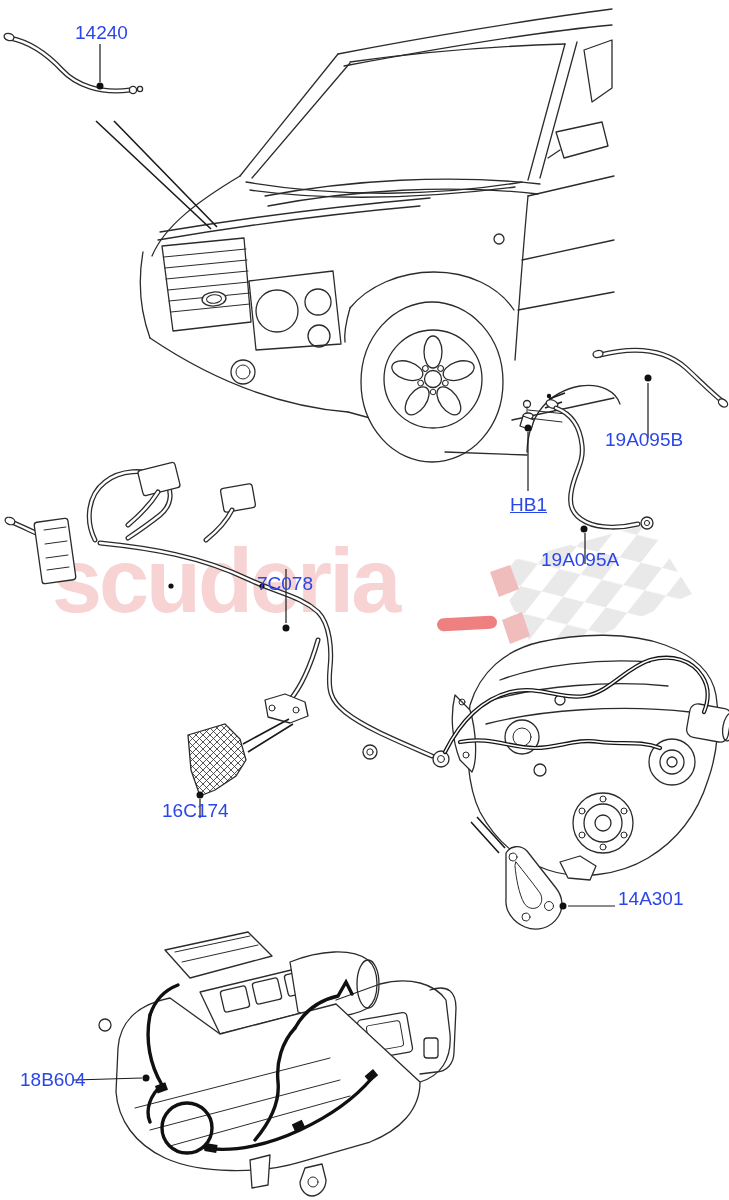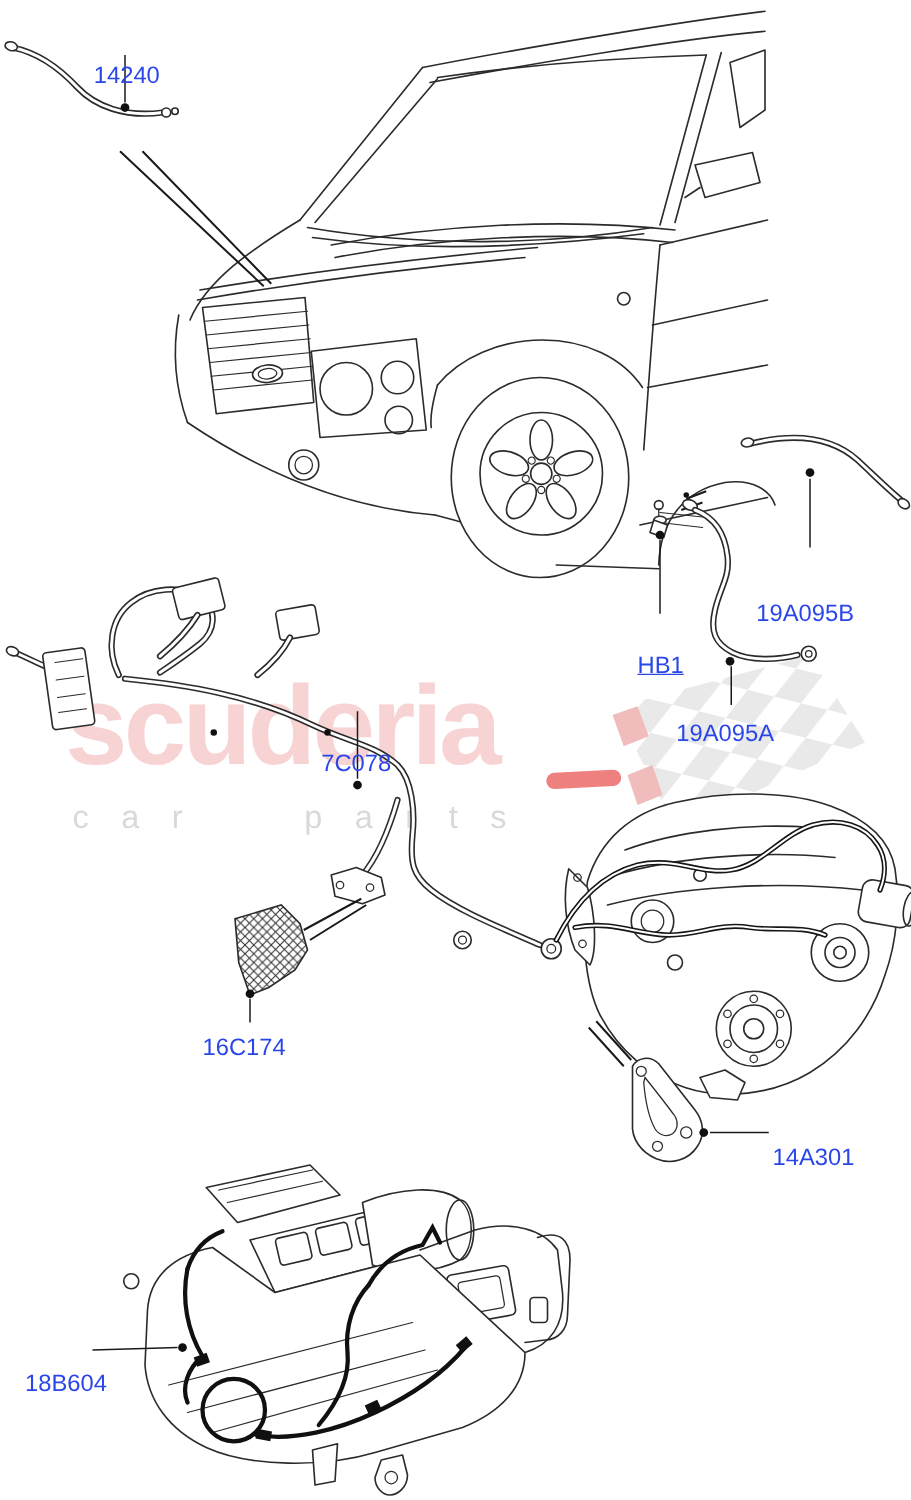--- a/index.html
+++ b/index.html
@@ -22,30 +22,29 @@
   .tube{fill:none;stroke:#2b2b2b;stroke-width:5;stroke-linecap:round;}
   .tubein{fill:none;stroke:#ffffff;stroke-width:2.4;stroke-linecap:round;}
   .wire{fill:none;stroke:#161616;stroke-width:4.2;stroke-linecap:round;}
   .wirein{fill:none;stroke:#ffffff;stroke-width:1.6;stroke-linecap:round;}
   .blk{fill:none;stroke:#101010;stroke-width:3.4;stroke-linecap:round;}
   .leader{stroke:#1a1a1a;stroke-width:1.2;}
   .arrow{stroke:#1a1a1a;stroke-width:1.6;}
   .dot{fill:#101010;}
   
   .label{position:absolute;z-index:3;font-size:19px;color:var(--label-color,#2a46e8);
-         white-space:nowrap;cursor:pointer;margin-top:28px;}
+         white-space:nowrap;cursor:pointer;}
 </style>
 </head>
 <body>
 
 <div class="page">
 
   <div class="watermark">
     <div class="wm-brand">scuderia</div>
-    <div class="wm-tag">car parts</div>
     <div class="wm-underline"></div>
     <svg class="wm-flag" width="729" height="1200">
       <defs>
         <pattern id="chk" width="44" height="52" patternUnits="userSpaceOnUse" patternTransform="translate(470,520) rotate(14) skewX(-24)">
           <rect width="22" height="26" fill="#e9e9e9"></rect>
           <rect x="22" y="26" width="22" height="26" fill="#e9e9e9"></rect>
         </pattern>
       </defs>
       <path d="M492,566 L648,524 L692,594 L540,662 Z" fill="url(#chk)"></path>
       <path d="M490,572 l20,-7 9,24 -20,8 z" fill="#f0bcbc"></path>
@@ -282,20 +281,20 @@
       <path class="leader" d="M200,799 L200,818" fill="none"></path>
         <circle class="dot" cx="200" cy="795" r="3.5"></circle>
       <path class="leader" d="M568,906 L615,906" fill="none"></path>
         <circle class="dot" cx="563" cy="906" r="3.5"></circle>
       <path class="leader" d="M74,1080 L142,1078" fill="none"></path>
         <circle class="dot" cx="146" cy="1078" r="3.5"></circle>
     </g>
   </svg>
 
   <div class="label" style="left:75px;top:22px;">14240</div>
-  <div class="label" style="left:605px;top:453px;">19A095B</div>
+  <div class="label" style="left:605px;top:429px;">19A095B</div>
   <div class="label" style="left:510px;top:494px;text-decoration:underline;">HB1</div>
   <div class="label" style="left:541px;top:549px;">19A095A</div>
   <div class="label" style="left:257px;top:573px;">7C078</div>
   <div class="label" style="left:162px;top:800px;">16C174</div>
   <div class="label" style="left:618px;top:888px;">14A301</div>
   <div class="label" style="left:20px;top:1069px;">18B604</div>
 </div>
 
 </body></html>

